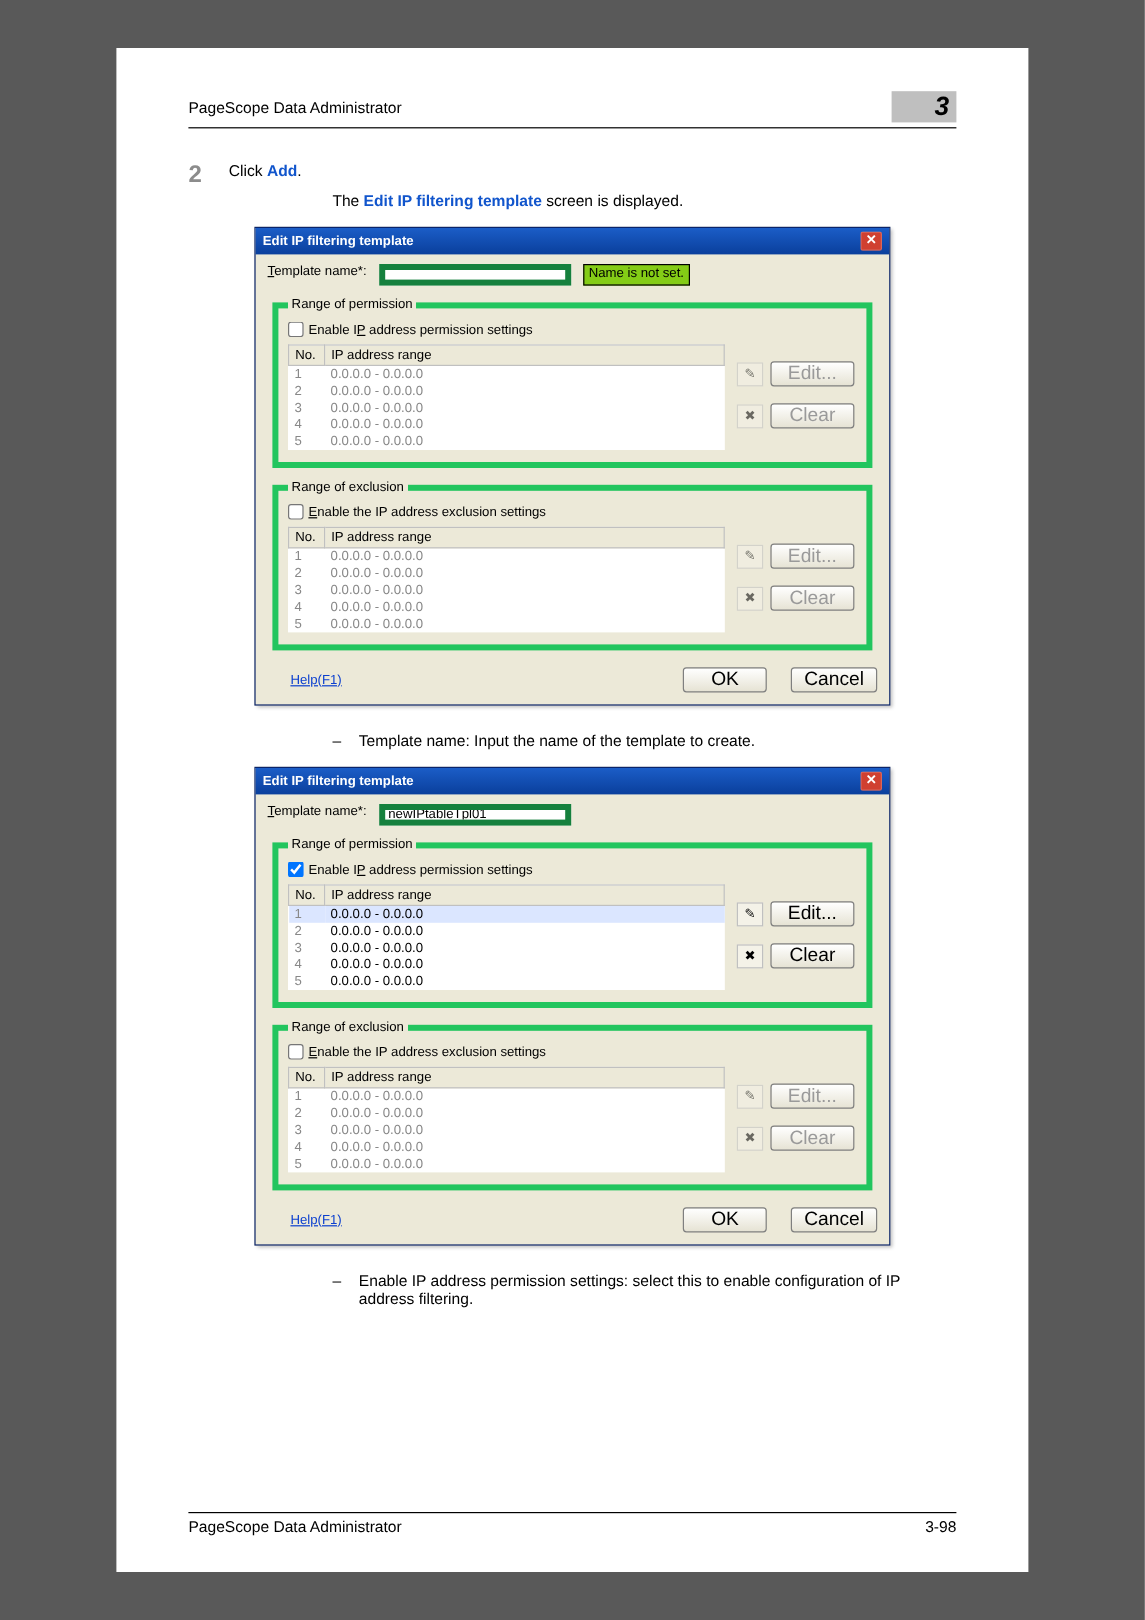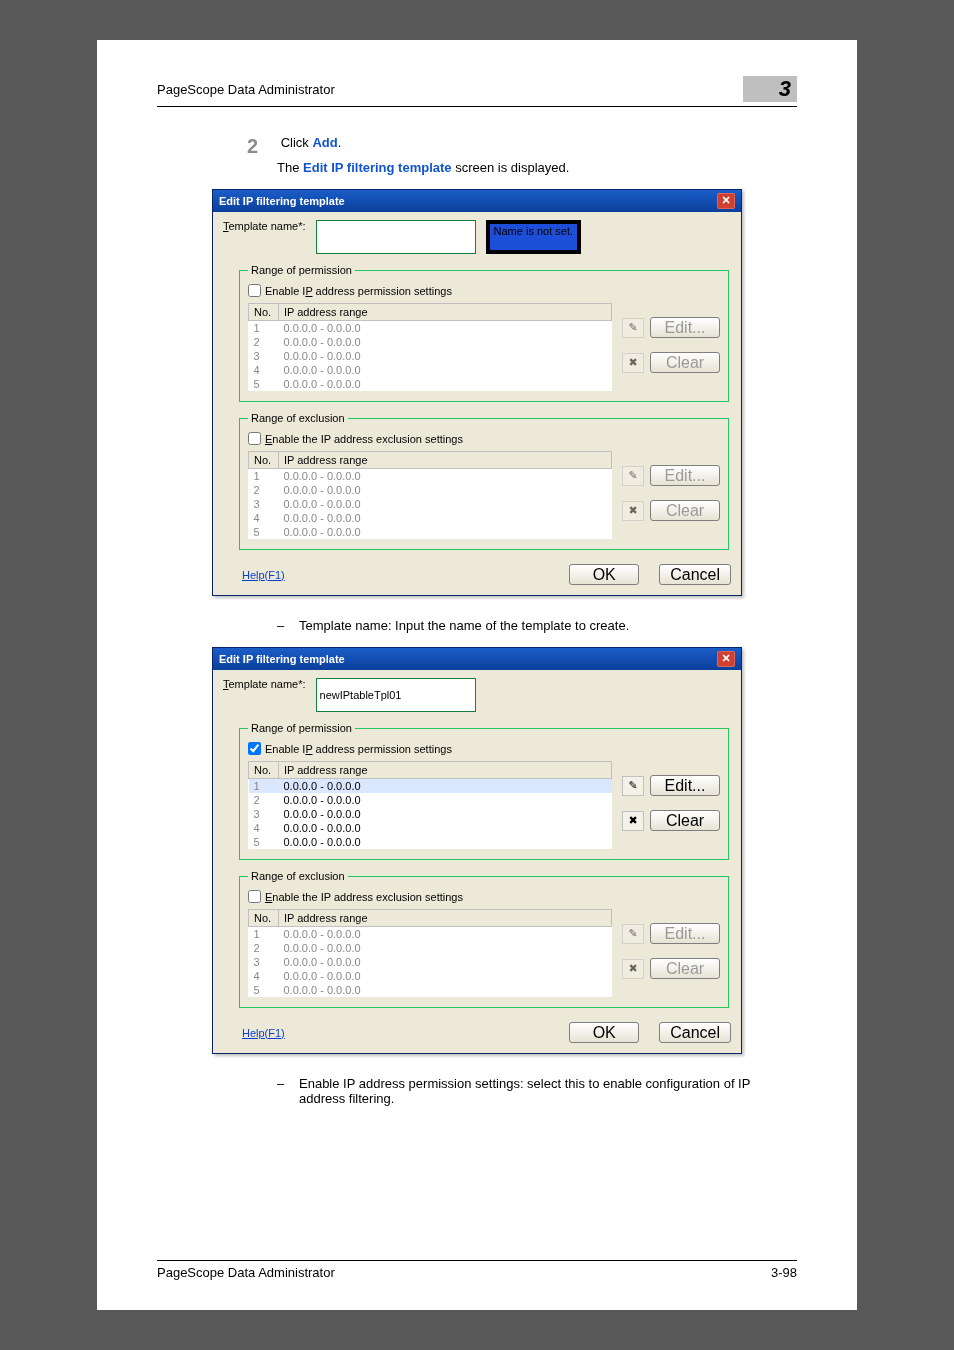--- a/index.html
+++ b/index.html
@@ -39,21 +39,21 @@
     font-style: italic;
   }
   .stepnum {
     display: inline-block;
     width: 30px;
     font-size: 20px;
     font-weight: bold;
     color: #8c8c8c;
     vertical-align: top;
   }
-  .steprow { margin-left: 90px; margin-bottom: 2px; }
+  .steprow { margin-bottom: 2px; }
   .steptext { display: inline-block; vertical-align: top; }
   .link { color: #1155cc; font-weight: 600; }
   .subtext { margin-left: 120px; margin-bottom: 10px; }
 
   .dialog {
     width: 530px;
     margin: 14px auto 22px auto;
     border: 1px solid #0a246a;
     background: #ece9d8;
     box-shadow: 2px 2px 3px rgba(0,0,0,0.25);
@@ -77,36 +77,36 @@
     text-align: center;
     line-height: 13px;
     font-size: 11px;
     border-radius: 2px;
   }
   .dlg-body { padding: 8px 10px 10px; }
   .tplrow { display: flex; gap: 10px; margin-bottom: 10px; }
   .tplrow label .ul { text-decoration: underline; }
   .tplinput {
     width: 160px; height: 18px;
-    border: 1px solid #15803d;
-    font-size: 11px;
-    padding: 16px 3px;
+    border: 5px solid #15803d;
+    font-size: 11px;
+    padding: 0 3px;
     background: #fff;
   }
   .tooltip {
-    background: #1d4ed8;
-    border: 4px solid #000000;
+    background: #84cc16;
+    border: 1px solid #000000;
     padding: 1px 4px;
     font-size: 11px;
     color: #000;
   }
 
   fieldset {
-    border: 1px solid #22c55e;
-    margin: 0 16px 10px;
+    border: 5px solid #22c55e;
+    margin: 0 4px 10px;
     padding: 6px 8px 10px;
   }
   legend { padding: 0 3px; }
   .chkline { margin: 2px 0 6px 0; display: flex; align-items: center; gap: 4px; }
   .chkline input { margin: 0; }
   .tblwrap { display: flex; gap: 10px; align-items: flex-start; }
   table.iprange {
     border-collapse: collapse;
     width: 364px;
     background: #fff;

